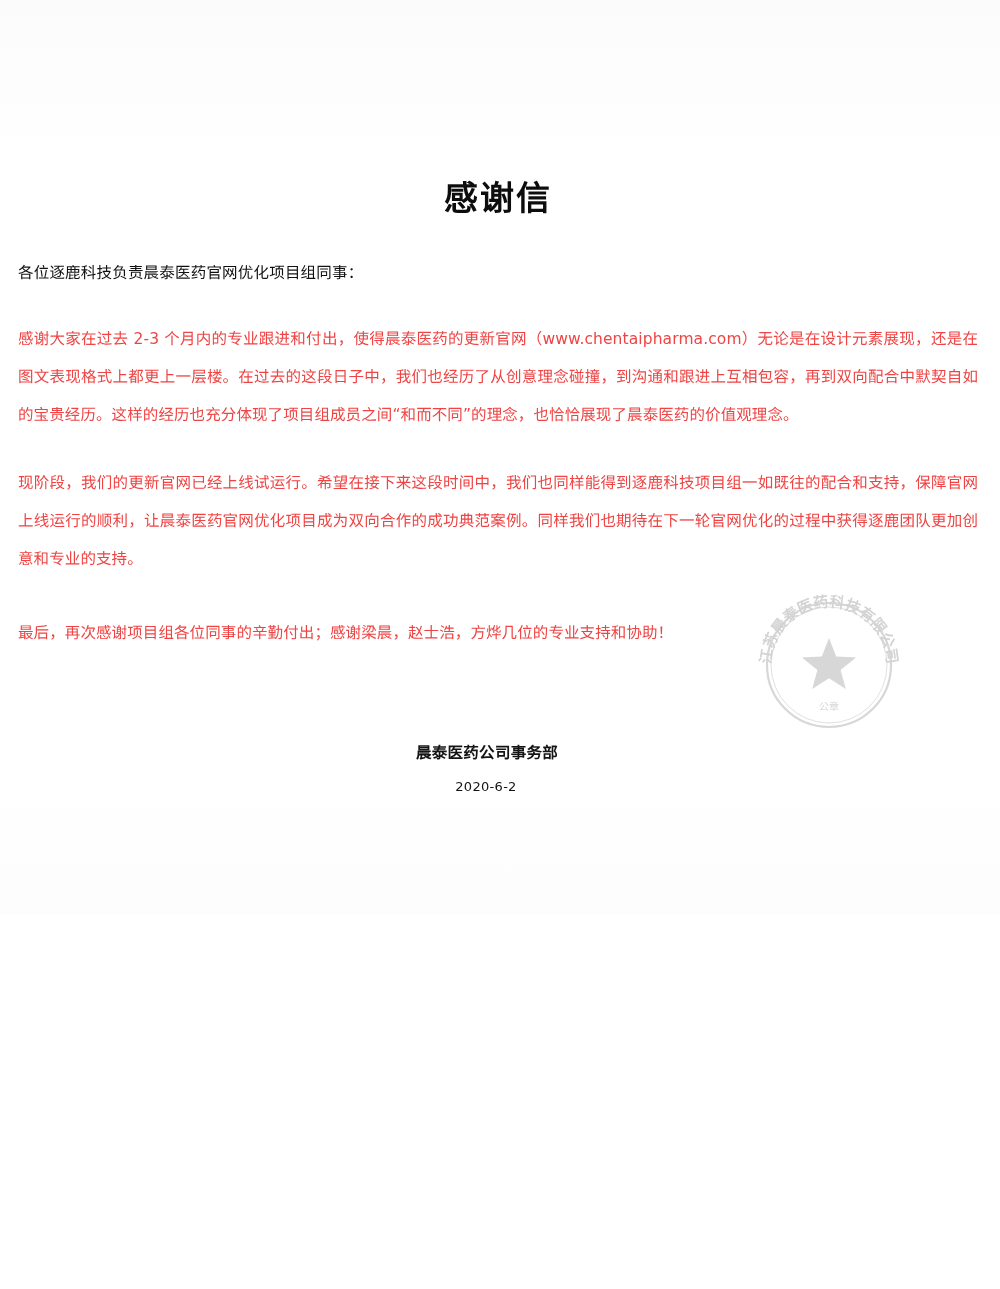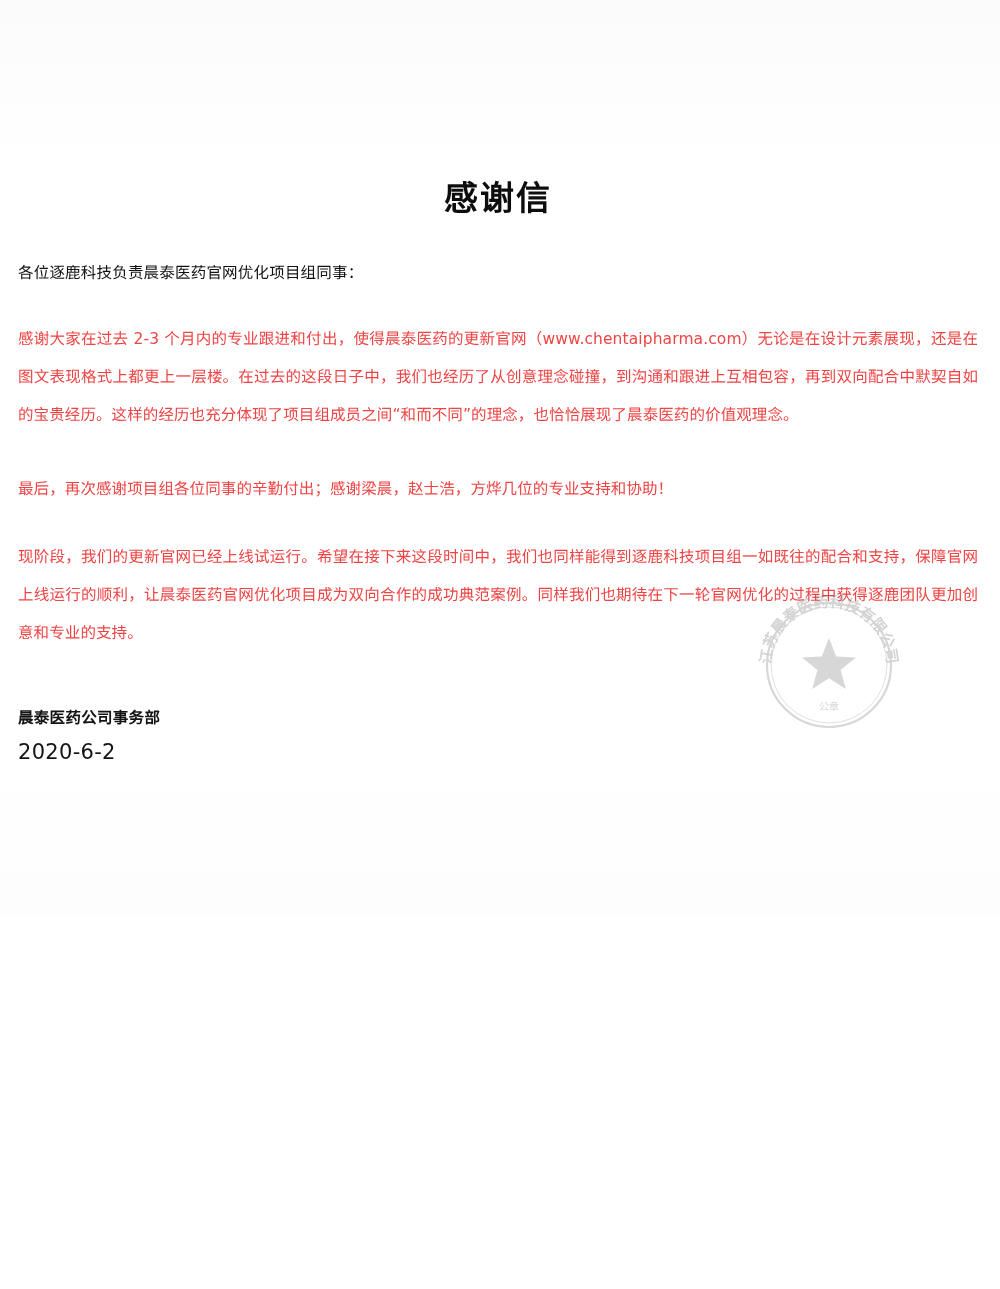--- a/index.html
+++ b/index.html
@@ -64,35 +64,35 @@
     text-align: justify;
     text-justify: inter-ideograph;
     letter-spacing: 0.1px;
   }
 
   .para.first { margin-top: 34px; }
   .para.last  { margin-top: 36px; }
 
   .signature-block {
     position: relative;
-    margin-top: 49px;
-    text-align: left;
+    margin-top: 84px;
+    text-align: center;
     padding-right: 22px;
   }
 
   .sign-org {
     font-size: 15.5px;
     font-weight: bold;
     color: #141414;
     line-height: 34px;
     letter-spacing: 0.3px;
   }
 
   .sign-date {
-    font-size: 21px;
+    font-size: 13px;
     color: #141414;
     line-height: 34px;
     letter-spacing: 0.3px;
     padding-right: 2px;
   }
 
   
   .seal {
     position: absolute;
     left: 752px;
@@ -116,23 +116,23 @@
   <div class="scan-tint"></div>
 
   <div class="doc-body">
 
     <h1 class="doc-title">感谢信</h1>
 
     <div class="salutation">各位逐鹿科技负责晨泰医药官网优化项目组同事：</div>
 
     <p class="para first">感谢大家在过去 2-3 个月内的专业跟进和付出，使得晨泰医药的更新官网（www.chentaipharma.com）无论是在设计元素展现，还是在图文表现格式上都更上一层楼。在过去的这段日子中，我们也经历了从创意理念碰撞，到沟通和跟进上互相包容，再到双向配合中默契自如的宝贵经历。这样的经历也充分体现了项目组成员之间“和而不同”的理念，也恰恰展现了晨泰医药的价值观理念。</p>
 
+    <p class="para">现阶段，我们的更新官网已经上线试运行。希望在接下来这段时间中，我们也同样能得到逐鹿科技项目组一如既往的配合和支持，保障官网上线运行的顺利，让晨泰医药官网优化项目成为双向合作的成功典范案例。同样我们也期待在下一轮官网优化的过程中获得逐鹿团队更加创意和专业的支持。</p>
+
     <p class="para last">最后，再次感谢项目组各位同事的辛勤付出；感谢梁晨，赵士浩，方烨几位的专业支持和协助！</p>
-
-    <p class="para">现阶段，我们的更新官网已经上线试运行。希望在接下来这段时间中，我们也同样能得到逐鹿科技项目组一如既往的配合和支持，保障官网上线运行的顺利，让晨泰医药官网优化项目成为双向合作的成功典范案例。同样我们也期待在下一轮官网优化的过程中获得逐鹿团队更加创意和专业的支持。</p>
 
     <div class="signature-block">
       <div class="sign-org">晨泰医药公司事务部</div>
       <div class="sign-date">2020-6-2</div>
     </div>
 
   </div>
 
   <div class="seal">
     <svg width="154" height="154" viewBox="0 0 154 154" aria-hidden="true">

